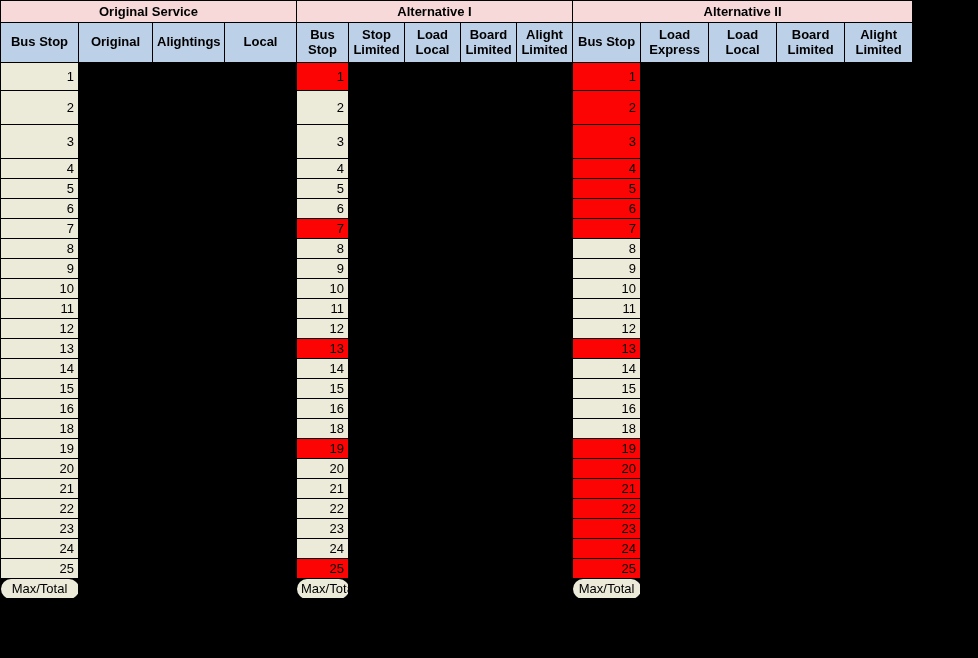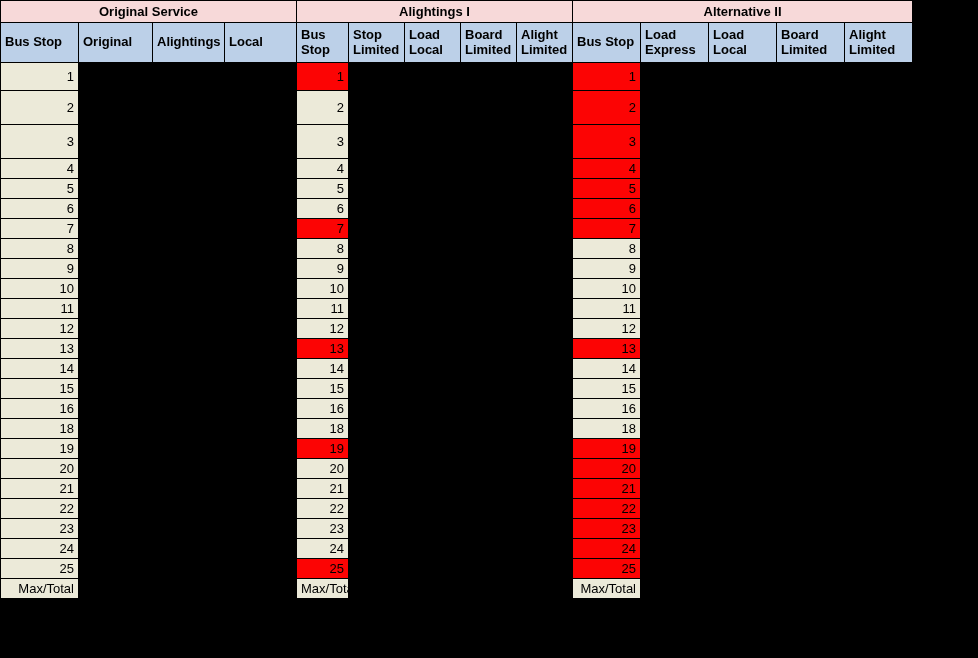--- a/index.html
+++ b/index.html
@@ -28,42 +28,43 @@
   }
   .grp {
     background: #f7d9d9;
     font-weight: bold;
     text-align: center;
     height: 22px;
   }
   .hdr {
     background: #bcd0e8;
     font-weight: bold;
-    text-align: left;
+    text-align: center;
     height: 40px;
     vertical-align: middle;
     white-space: normal;
     line-height: 1.1;
   }
   .stop {
     background: #ecead9;
     text-align: right;
     font-weight: normal;
   }
   .stop.hi {
     background: #fc0404;
   }
   .stop.tall1 { height: 28px; }
   .stop.tall2 { height: 34px; }
   .blk {
     background: #000;
     color: #000;
   }
   .maxrow .stop {
-    text-align: right;
+    text-align: center;
+    border-radius: 10px;
   }
 </style>
 </head>
 <body>
 
 <table>
 <colgroup>
   <col style="width:78px">
       <col style="width:74px">
       <col style="width:72px">
@@ -75,21 +76,21 @@
       <col style="width:56px">
   <col style="width:68px">
       <col style="width:68px">
       <col style="width:68px">
       <col style="width:68px">
       <col style="width:68px">
 </colgroup>
 <thead>
 <tr>
   <th class="grp" colspan="4">Original Service</th>
-  <th class="grp" colspan="5">Alightings I</th>
+  <th class="grp" colspan="5">Alternative I</th>
   <th class="grp" colspan="5">Alternative II</th>
 </tr>
 <tr>
   <th class="hdr">Bus Stop</th>
   <th class="hdr">Original</th>
   <th class="hdr">Alightings</th>
   <th class="hdr">Local</th>
   <th class="hdr">Bus Stop</th>
   <th class="hdr">Stop Limited</th>
   <th class="hdr">Load Local</th>

